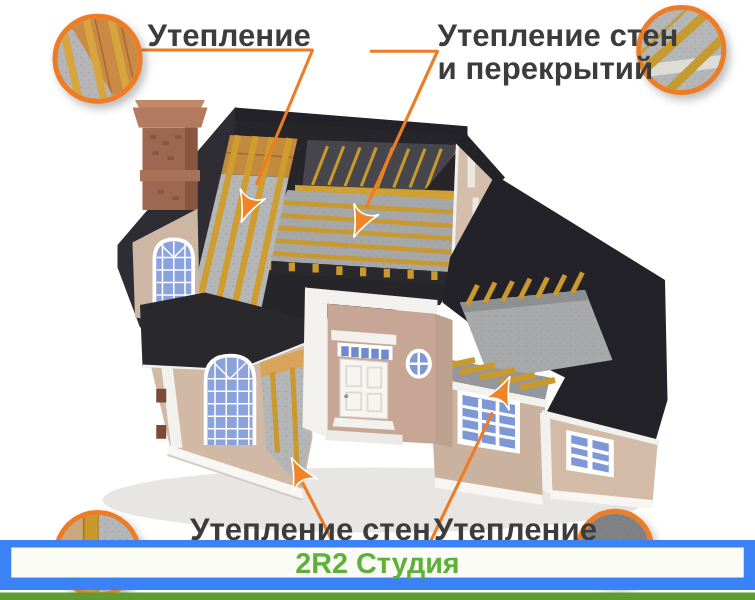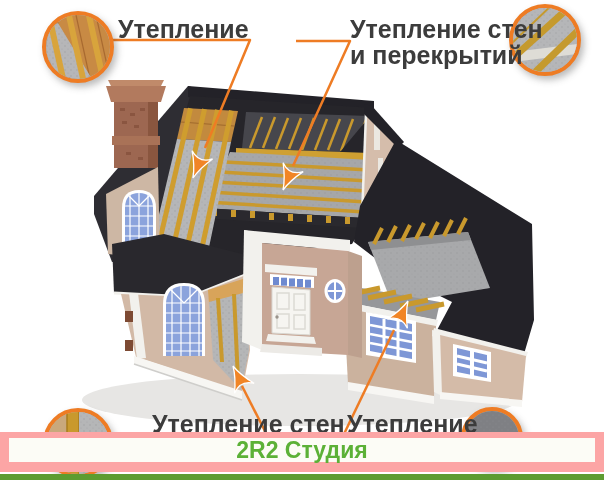--- a/index.html
+++ b/index.html
@@ -4,21 +4,21 @@
 <style>
   html,body{margin:0;padding:0;background:#fff;}
   #screen{position:relative;width:604px;height:480px;overflow:hidden;background:#fff;
           font-family:"Liberation Sans","DejaVu Sans",sans-serif;}
   #house-svg{position:absolute;left:0;top:0;z-index:1;}
   .inset{position:absolute;border:4px solid #ee7c24;border-radius:50%;overflow:hidden;
          background:#b5b6b8;z-index:4;box-shadow:3px 4px 7px rgba(60,60,60,.35);}
   .inset svg{display:block;}
   .callout-label{position:absolute;z-index:5;color:#3c3c3c;font-weight:700;font-size:25px;
                  line-height:26px;white-space:nowrap;}
-  #banner{position:absolute;left:0;top:432px;width:604px;height:40px;background:#fca5a5;z-index:10;}
+  #banner{position:absolute;left:0;top:432px;width:604px;height:40px;background:#3b82f6;z-index:10;}
   #banner-inner{position:absolute;left:9px;right:9px;top:6px;bottom:10px;background:#fcfcf6;
                 display:flex;align-items:center;justify-content:center;}
   #banner-text{color:#5cb137;font-weight:700;font-size:23px;}
   #banner-strip{position:absolute;left:0;top:474px;width:604px;height:6px;background:#5d9c31;z-index:11;}
 </style>
 </head>
 <body>
 
 <div id="screen">
 

